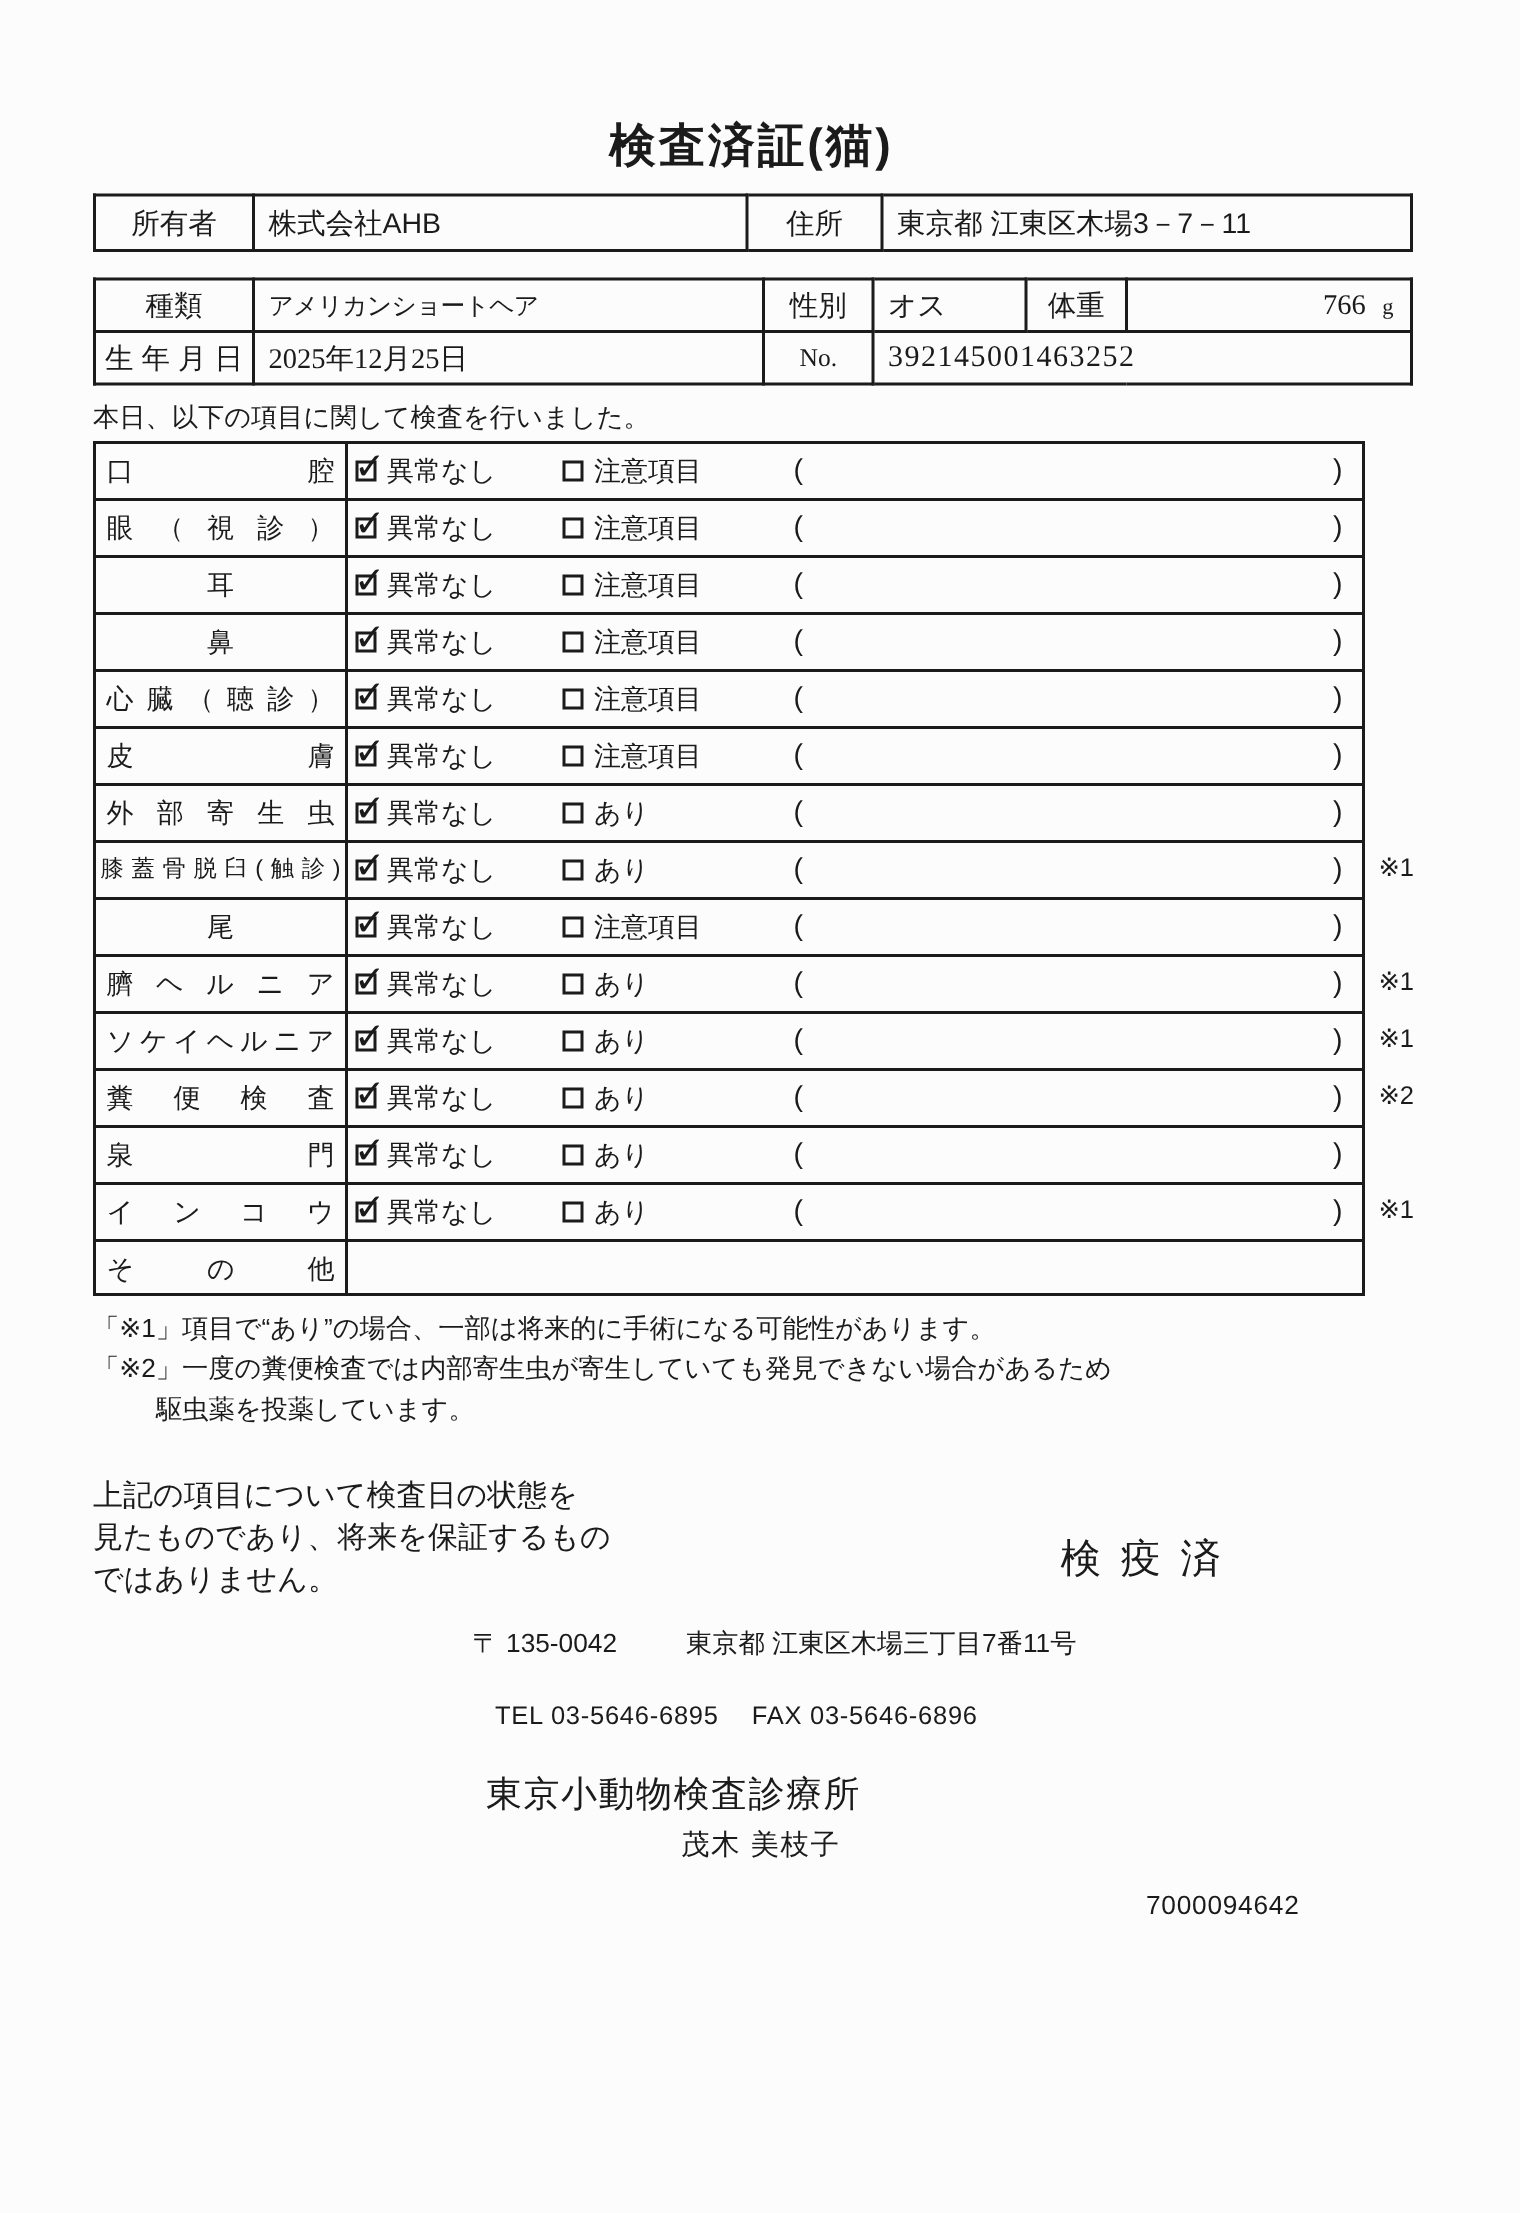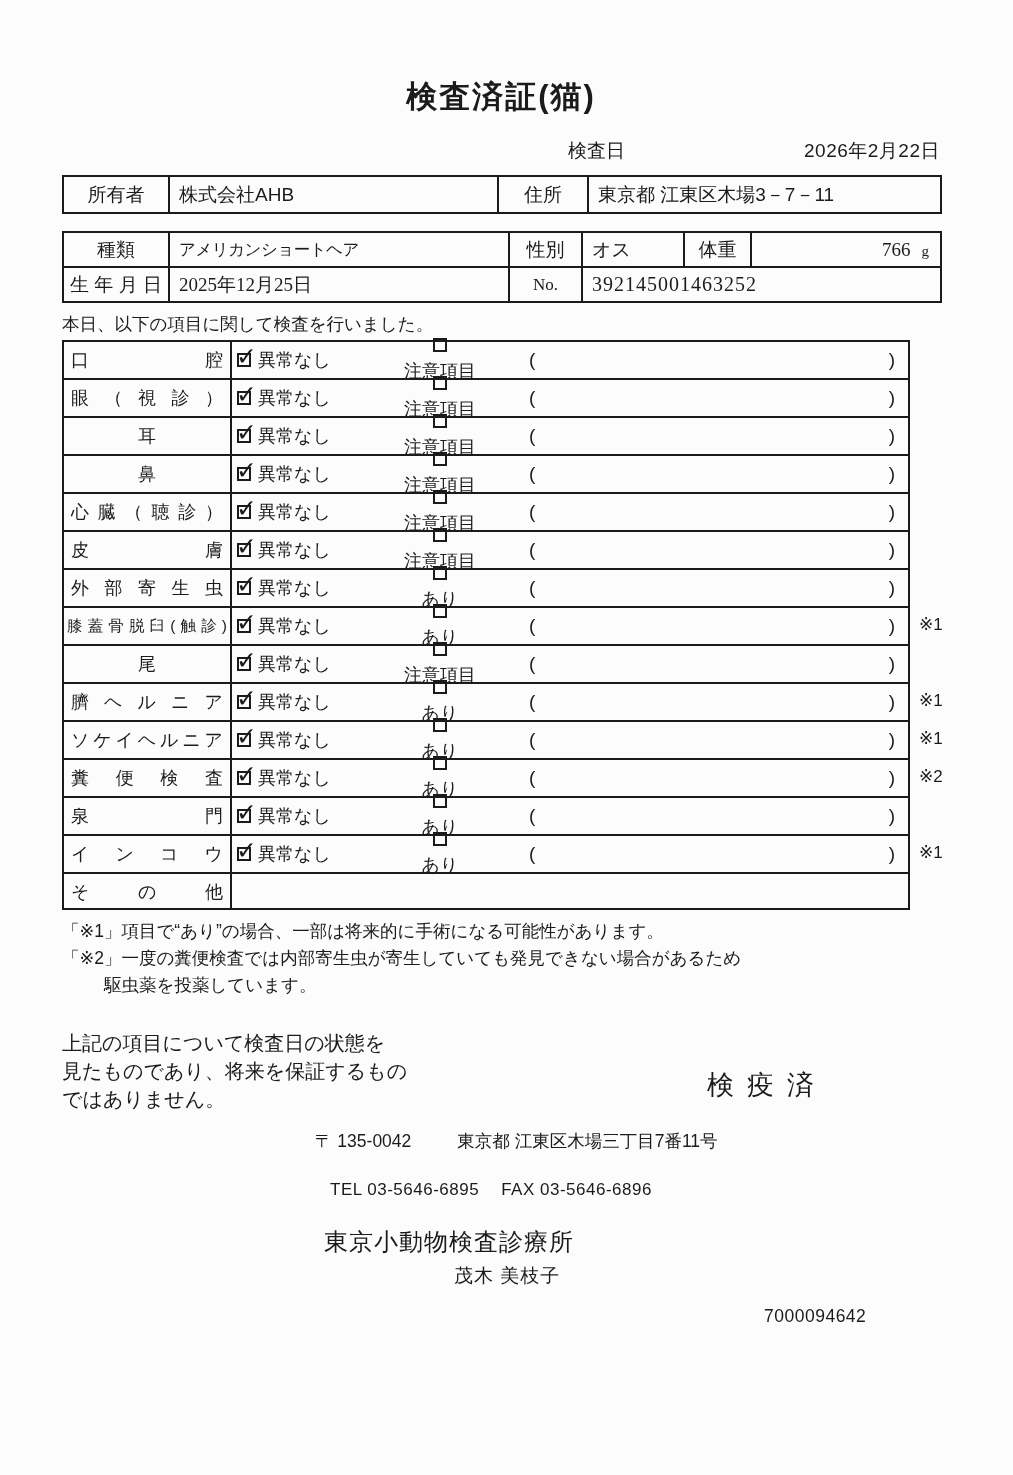--- a/index.html
+++ b/index.html
@@ -50,21 +50,21 @@
   .c-label.small { font-size:15.5px; padding:0 3px; }
   .c-content {
     border-right:2px solid var(--ink); border-top:2px solid var(--ink);
     display:flex; align-items:center; padding-left:5px; font-size:18px;
   }
   .c-note { padding-left:9px; line-height:38px; font-size:17px; }
   .cell.last { border-bottom:2px solid var(--ink); }
   .c-note.last { border-bottom:none; }
 
   .opt { display:flex; align-items:center; gap:7px; width:132px; flex:0 0 auto; }
-  .opt2 { margin-left:6px; width:130px;flex-direction:column; }
+  .opt2 { margin-left:6px; width:130px; }
   .checkbox {
     position:relative; width:14px; height:14px; border:2px solid var(--ink);
     display:inline-block; flex:0 0 auto;
   }
   .checkbox.checked::before {
     content:"✓"; position:absolute; left:-3px; top:-13px;
     font-size:25px; font-weight:700; color:var(--ink);
   }
   .paren { font-size:19px; }
   .paren.open { margin-left:24px; }
@@ -85,24 +85,20 @@
   .examiner { margin-top:5px; padding-left:392px; font-size:19px; letter-spacing:1px; }
   .serial { margin-top:17px; padding-left:702px; font-size:17.5px; letter-spacing:0.5px; }
 </style>
 </head>
 <body>
 
 <div class="page">
 
   <div class="title">検査済証(猫)</div>
 
-  <div class="date-row">
-    <span class="dlabel">検査日</span>
-    <span class="dvalue">2026年2月22日</span>
-  </div>
 
   <table class="info owner">
     <colgroup>
         <col style="width:106px">
         <col style="width:329px">
         <col style="width:90px">
         <col style="width:353px">
       </colgroup>
     <tbody>
         <tr>

